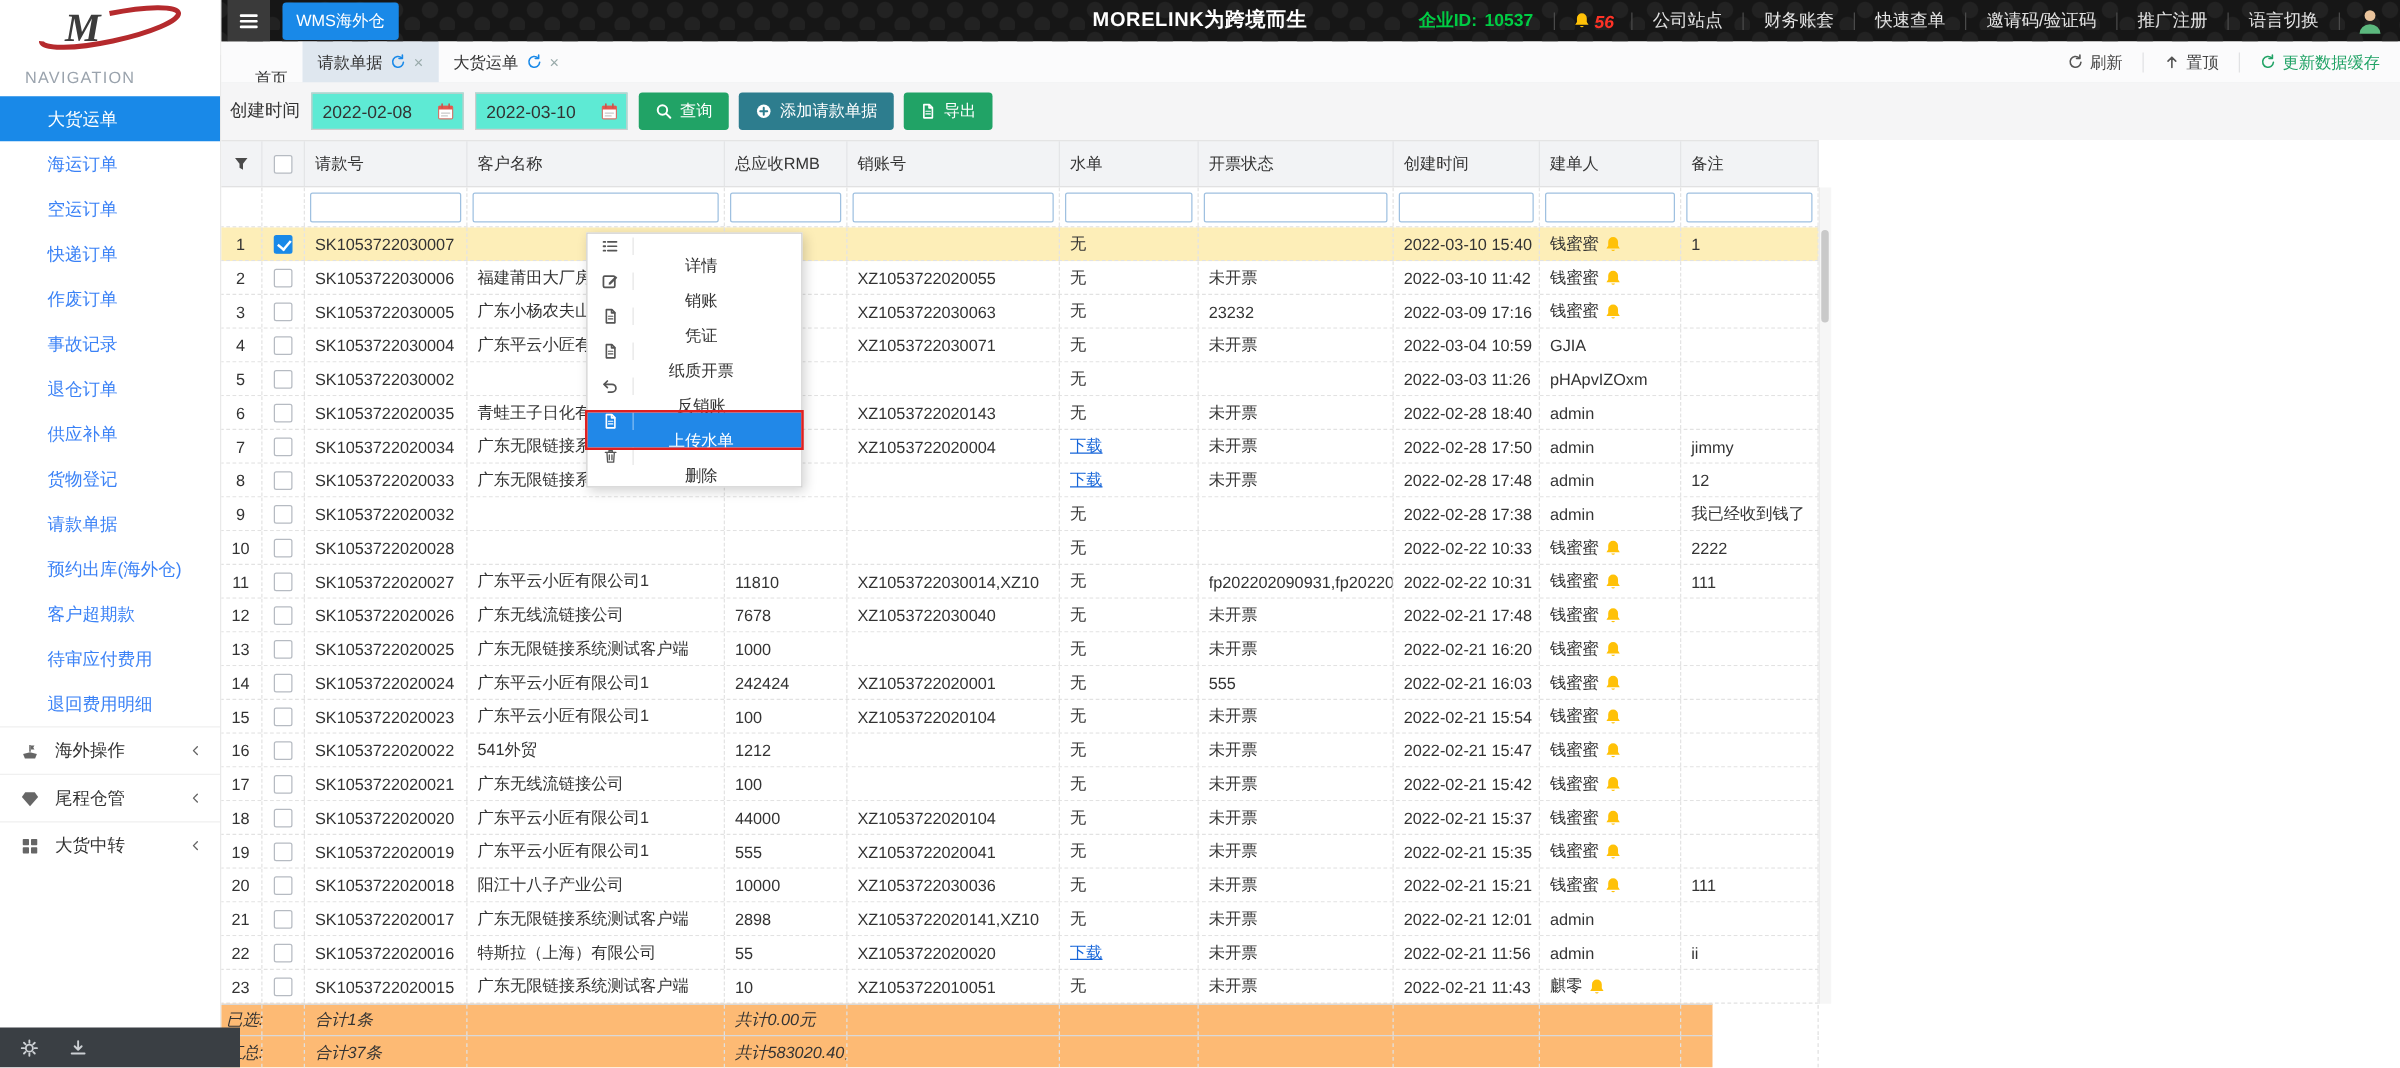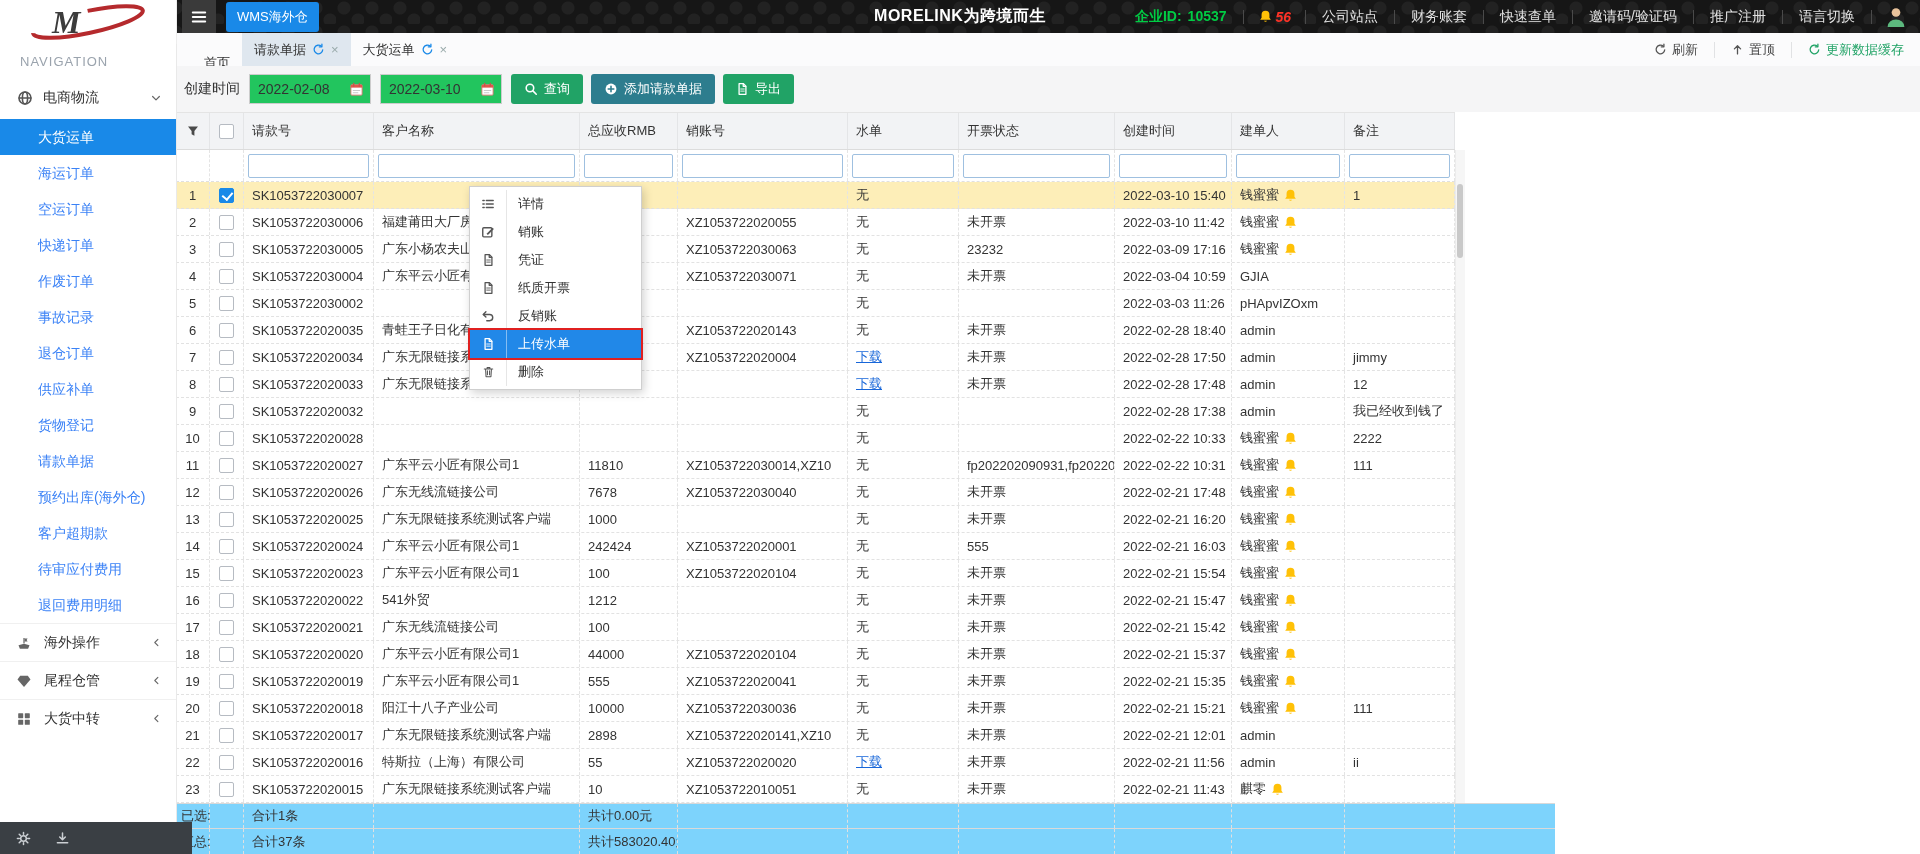--- a/index.html
+++ b/index.html
@@ -57,21 +57,21 @@
   .tab .ic{color:var(--accent);}
   .tab .x{color:#9aa;font-size:13px;line-height:1;}
   .tab-actions{margin-left:auto;display:flex;align-items:center;}
   .tact{display:flex;align-items:center;gap:5px;padding:0 16px;font-size:13px;color:#444;cursor:pointer;height:16px;}
   .tact + .tact{border-left:1px solid #e1e2e4;}
   .tact .ic{color:#555;}
   .tact.accent,.tact.accent .ic{color:var(--green);}
 
   .toolbar{position:absolute;left:0;top:33px;right:0;height:46px;background:#f5f5f6;display:flex;align-items:center;padding-left:8px;box-sizing:border-box;}
   .tlabel{font-size:14px;color:#333;margin-right:9px;}
-  .dinput{width:108px;height:28px;background:#22c55e;border:1px solid #ccc;border-radius:0;display:flex;align-items:center;padding:0 6px;margin-right:9px;}
+  .dinput{width:108px;height:28px;background:#5eead4;border:1px solid #ccc;border-radius:0;display:flex;align-items:center;padding:0 6px;margin-right:9px;}
   .dinput input{border:none;outline:none;width:100%;font-size:14px;color:#333;font-family:inherit;background:transparent;}
   .btn{height:30px;border:none;border-radius:3px;color:#fff;font-size:13px;display:inline-flex;align-items:center;gap:6px;padding:0 13px;margin-right:8px;cursor:pointer;font-family:inherit;}
   .btn-search,.btn-export{background:var(--green);}
   .btn-add{background:var(--teal);}
 
   
   .grid{display:grid;grid-template-columns:34px 34px 130px 206px 98px 170px 111px 156px 117px 113px 110px;}
   .cell{display:flex;align-items:center;padding-left:8px;border-right:1px dashed #e4e4e4;overflow:hidden;white-space:nowrap;box-sizing:border-box;}
   .c-center{justify-content:center;padding-left:0;}
   .thead{position:absolute;left:0;top:79px;width:1279px;height:38px;background:#f2f3f5;border-top:1px solid #e4e4e4;border-bottom:1px solid #dcdcdc;font-size:13px;color:#333;box-sizing:border-box;}
@@ -80,31 +80,31 @@
   .tfilter .cell{padding:0 4px;}
   .finput{width:100%;height:20px;border:1px solid #9fc0e0;border-radius:2px;outline:none;font-family:inherit;background:#fff;}
   .tbody{position:absolute;left:0;top:149px;width:1279px;}
   .row{height:27px;font-size:13px;color:#333;border-bottom:1px dashed #e2e2e2;box-sizing:border-box;background:#fff;}
   .row.sel{background:var(--yellow-row);}
   .cb{width:15px;height:15px;border:1px solid #b6bbc2;border-radius:2px;background:#fff;box-sizing:border-box;position:relative;cursor:pointer;flex:none;}
   .cb.on{background:var(--accent);border-color:var(--accent);}
   .cb.on::after{content:"";position:absolute;left:4px;top:1px;width:5px;height:8px;border:solid #fff;border-width:0 2px 2px 0;transform:rotate(40deg);}
   .link{color:var(--link);text-decoration:underline;cursor:pointer;}
   .badge{margin-left:4px;flex:none;}
-  .foot{position:absolute;left:0;width:1379px;background:#7dd3fc;border-top:1px solid #d9d9d9;font-size:13px;color:#333;box-sizing:border-box;}
+  .foot{position:absolute;left:0;width:1194px;background:#fdba74;border-top:1px solid #d9d9d9;font-size:13px;color:#333;box-sizing:border-box;font-style:italic;}
   .foot .cell{border-right:1px dashed #e0e0e0;height:100%;}
   .foot .f-label{padding-left:5px;overflow:visible;}
 
   .vscroll{position:absolute;left:1279px;top:117px;width:9px;height:653px;background:#f6f6f6;border-left:1px solid #ececec;}
   .vthumb{position:absolute;left:1px;top:34px;width:6px;height:74px;background:#c9c9c9;border-radius:3px;}
 
   
   .cmenu{position:absolute;left:469px;top:186px;width:171px;background:#fff;border:1px solid #cfcfcf;
     box-shadow:2px 3px 9px rgba(0,0,0,.18);padding:3px 0;z-index:40;}
-  .citem{height:28px;display:flex;align-items:center;font-size:13px;color:#333;cursor:pointer;}
+  .citem{height:28px;display:flex;align-items:center;font-size:13px;color:#333;cursor:pointer;flex-direction:column;}
   .citem .icbox{width:36px;align-self:stretch;display:flex;align-items:center;justify-content:center;border-right:1px solid #e6e6e6;color:#555;flex:none;}
   .citem .lbl{padding-left:11px;}
   .citem.hl{background:var(--menu-blue);color:#fff;outline:2px solid var(--red);}
   .citem.hl .icbox{color:#fff;border-right-color:rgba(255,255,255,.45);}
 </style>
 </head>
 <body>
 
 <div class="topbar">
   <div class="hamburger">
@@ -156,35 +156,20 @@
   <svg width="128" height="36" viewBox="0 0 128 36">
     <text x="28" y="29" font-size="32" font-weight="bold" font-style="italic" fill="#3c3c3c" font-family="Liberation Serif,serif">M</text>
     <g transform="rotate(-12 64 18)">
       <ellipse cx="64" cy="18" rx="56" ry="11" fill="none" stroke="#b52a2d" stroke-width="4" stroke-dasharray="118 60"></ellipse>
     </g>
   </svg>
 </div>
 
 <div class="sidebar">
   <div class="nav-label">NAVIGATION</div>
-  <div class="sgroup-head">
-    <span class="ic">
-        <svg width="16" height="16" viewBox="0 0 16 16">
-          <circle cx="8" cy="8" r="6" stroke="currentColor" fill="none" stroke-width="1.6" stroke-linecap="round" stroke-linejoin="round"></circle>
-          <ellipse cx="8" cy="8" rx="2.6" ry="6" stroke="currentColor" fill="none" stroke-width="1.6" stroke-linecap="round" stroke-linejoin="round"></ellipse>
-          <path d="M2.2 8h11.6" stroke="currentColor" fill="none" stroke-width="1.6" stroke-linecap="round" stroke-linejoin="round"></path>
-        </svg>
-      </span>
-    <span class="lbl">电商物流</span>
-    <span class="ic chev">
-        <svg width="12" height="12" viewBox="0 0 16 16">
-          <path d="M3.5 6 8 10.5 12.5 6" stroke="currentColor" fill="none" stroke-width="1.6" stroke-linecap="round" stroke-linejoin="round"></path>
-        </svg>
-      </span>
-  </div>
   <div id="side-items">
       <div class="sitem active">大货运单</div>
       <div class="sitem">海运订单</div>
       <div class="sitem">空运订单</div>
       <div class="sitem">快递订单</div>
       <div class="sitem">作废订单</div>
       <div class="sitem">事故记录</div>
       <div class="sitem">退仓订单</div>
       <div class="sitem">供应补单</div>
       <div class="sitem">货物登记</div>

